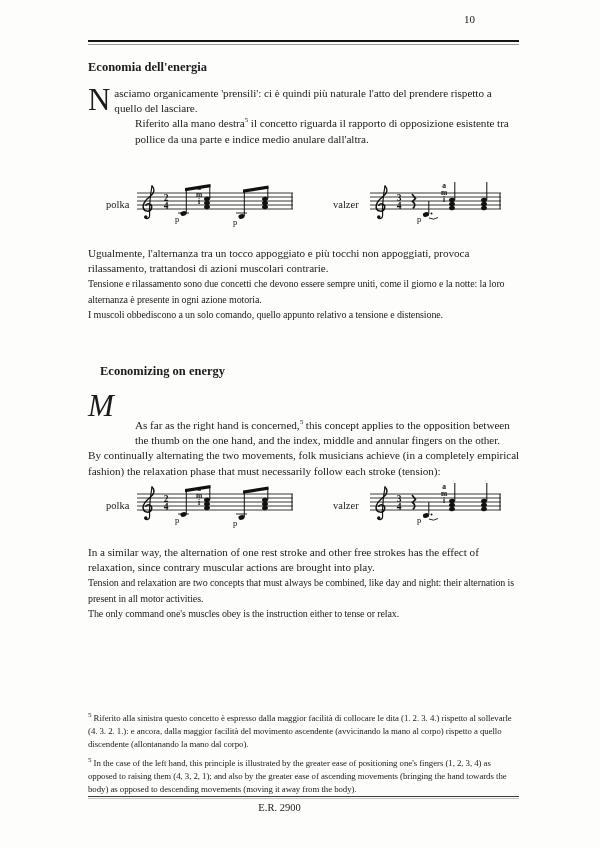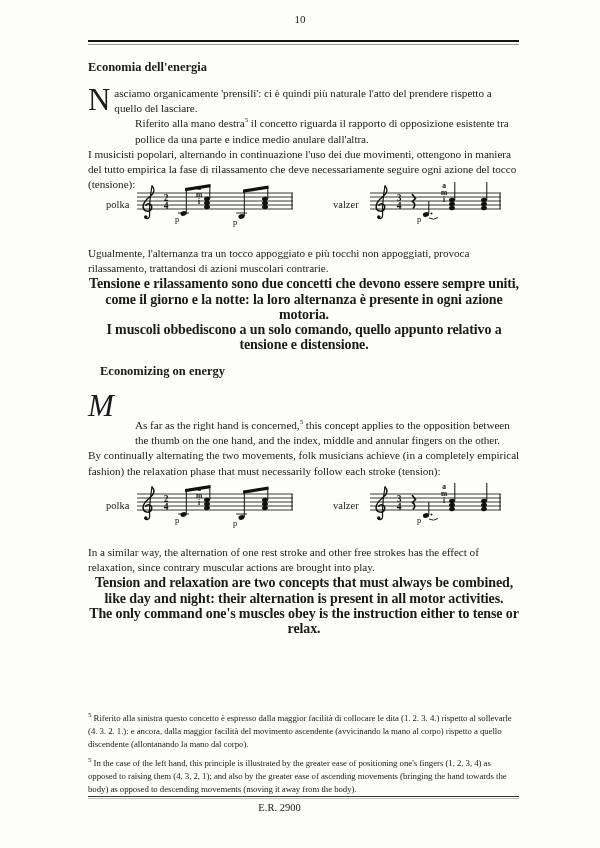--- a/index.html
+++ b/index.html
@@ -6,30 +6,30 @@
   body {
     width:600px; height:848px;
     background:#fdfdfc;
     font-family:"Liberation Serif", serif;
     color:#1b1b1b;
   }
   .page { position:relative; width:600px; height:848px; overflow:hidden; background:#fdfdfc; }
   .abs { position:absolute; }
   p { margin:0; }
 
-  .pagenum { top:13px; left:0; width:600px; text-align:center; font-size:11px; }
+  .pagenum { top:13px; left:0; width:475px; text-align:right; font-size:11px; }
   .toprule { top:40px; left:88px; width:431px; height:2px;
              border-top:2.5px solid #161616; border-bottom:1px solid #9a9a9a; }
   .botrule { top:796px; left:88px; width:431px; height:1px;
              border-top:1.2px solid #3a3a3a; border-bottom:1px solid #c2c2c2; }
   .catalog { top:802px; left:0; width:559px; text-align:center; font-size:10.5px; }
 
   .heading { font-weight:bold; font-size:12.5px; }
   .textblock { left:88px; width:432px; font-size:11.2px; line-height:15.2px; letter-spacing:-0.05px; text-align:left; }
-  .bold { font-weight:bold; font-size:14px; letter-spacing:-0.12px;text-align:center; }
+  .bold { font-weight:normal; font-size:10px; letter-spacing:-0.12px; }
   .clear { clear:left;margin-left:47px; }
   sup { font-size:7px; line-height:0; vertical-align:super; }
 
   .dropcap { float:left; font-size:31px; line-height:25px; padding:1px 4px 0 0; font-weight:normal; }
   .dropcap.it { font-style:italic; padding-right:6px; }
 
   .fnblock { left:88px; width:431px; font-size:8.8px; line-height:13px; letter-spacing:-0.05px; }
 
   .music-row { left:88px; width:440px; height:62px; }
   .music-label { position:absolute; font-size:10.5px; }
@@ -124,21 +124,20 @@
 <div class="page">
 
   <div class="abs pagenum">10</div>
   <div class="abs toprule"></div>
 
   <div class="abs heading" style="top:60px;left:88px;text-align:center;">Economia dell'energia</div>
 
   <div class="abs textblock" style="top:86px;">
     <p><span class="dropcap">N</span><span>asciamo organicamente 'prensili': ci è quindi più naturale l'atto del prendere rispetto a quello del lasciare.</span></p>
     <p class="clear"><span>Riferito alla mano destra</span><sup>5</sup><span> il concetto riguarda il rapporto di opposizione esistente tra pollice da una parte e indice medio anulare dall'altra.</span></p>
-    <p>I musicisti popolari, alternando in continuazione l'uso dei due movimenti, ottengono in maniera del tutto empirica la fase di rilassamento che deve necessariamente seguire ogni azione del tocco (tensione):</p>
   </div>
 
   <div class="abs music-row" style="top:177px;">
     <span class="music-label" style="left:18px;top:22px;">polka</span>
     <svg class="abs" style="left:47px;top:0;" width="160" height="52" viewBox="0 0 160 52">
         <use href="#g-polka" xlink:href="#g-polka"></use>
       </svg>
     <span class="music-label" style="left:245px;top:22px;">valzer</span>
     <svg class="abs" style="left:280px;top:0;" width="135" height="52" viewBox="0 0 135 52">
         <use href="#g-valzer" xlink:href="#g-valzer"></use>

